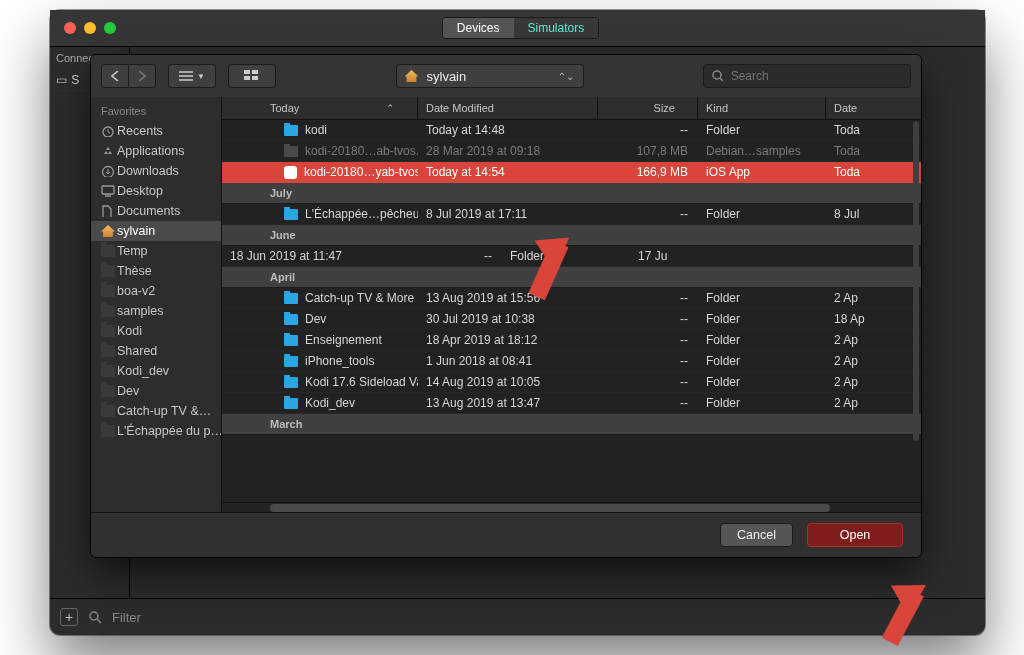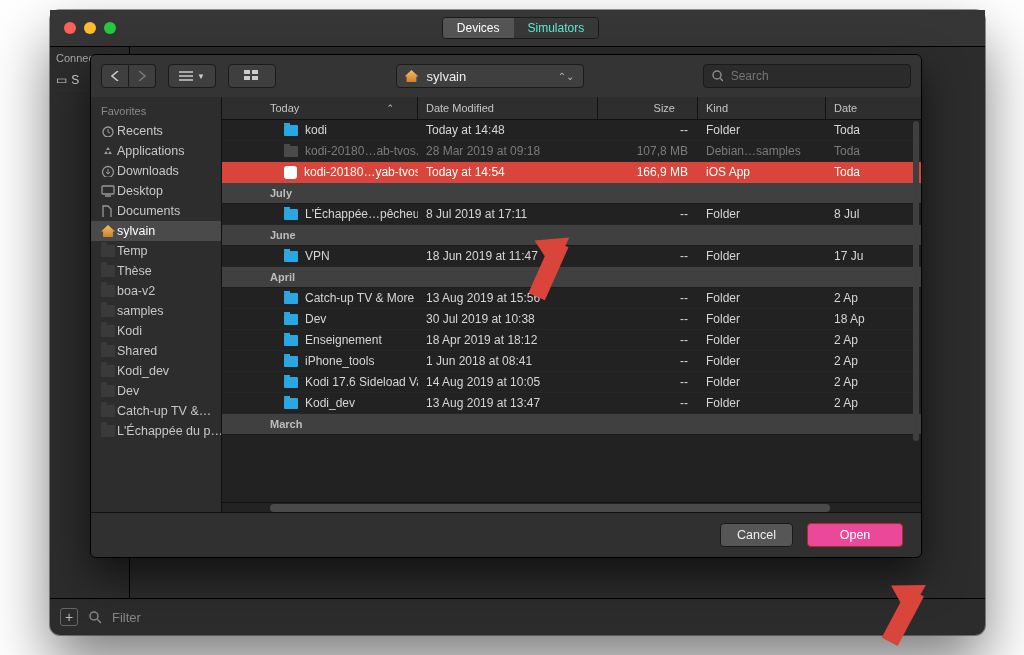--- a/index.html
+++ b/index.html
@@ -64,21 +64,21 @@
 .fic{width:14px;height:11px;background:#2aa7e0;border-radius:1px;position:relative;flex:0 0 14px}
 .fic::before{content:"";position:absolute;top:-3px;left:0;width:6px;height:3px;background:#2aa7e0;border-radius:1px 1px 0 0}
 .fic.dim{background:#4a4a4a}.fic.dim::before{background:#4a4a4a}
 .appic{width:13px;height:13px;background:#fff;border-radius:3px;flex:0 0 13px}
 
 .hscroll{height:10px;background:#232323;border-top:1px solid #111}
 .hscroll .thumb{height:8px;margin:1px 0 0 48px;width:560px;border-radius:4px;background:#4a4a4a}
 
 .footer{position:absolute;left:0;right:0;bottom:0;height:44px;background:#303030;border-top:1px solid #111;display:flex;align-items:center;justify-content:flex-end;gap:14px;padding-right:18px}
 .btn{height:22px;border-radius:4px;background:#565656;color:#eee;padding:0 16px;display:flex;align-items:center;font-size:12.5px;border:1px solid #1a1a1a}
-.btn.primary{background:#ec4899;color:#fff;border-color:#a82f22;min-width:62px;justify-content:center}
+.btn.primary{background:#7f1d1d;color:#fff;border-color:#a82f22;min-width:62px;justify-content:center}
 
 .arrow{position:absolute;pointer-events:none}
 .arrow-line{position:absolute;background:#d9453a}
 .arrow-head{position:absolute;width:0;height:0}
 #ar1{left:518px;top:240px;width:60px;height:64px}
 #ar1 .l{left:34px;top:0;width:18px;height:58px;background:#d9453a;transform:rotate(24deg);transform-origin:top left}
 #ar1 .h{left:12px;top:-8px;border-left:18px solid transparent;border-right:18px solid transparent;border-bottom:30px solid #d9453a;transform:rotate(-64deg)}
 #ar2{left:868px;top:588px;width:70px;height:64px}
 #ar2 .l{left:40px;top:0;width:18px;height:56px;background:#d9453a;transform:rotate(28deg);transform-origin:top left}
 #ar2 .h{left:18px;top:-10px;border-left:18px solid transparent;border-right:18px solid transparent;border-bottom:30px solid #d9453a;transform:rotate(-60deg)}
@@ -297,24 +297,20 @@
                 <span class="fic"></span>
                 <span>L'Échappée…pêcheur</span> 
               </div>
               <div class="d">8 Jul 2019 at 17:11</div>
               <div class="s">--</div>
               <div class="k">Folder</div>
               <div class="dc">8 Jul</div>
             </div>
             <div class="grp">June</div>
             <div class="row">
-              <div class="n">
-                <span class="fic"></span>
-                <span>VPN</span>
-              </div>
               <div class="d">18 Jun 2019 at 11:47</div>
               <div class="s">--</div>
               <div class="k">Folder</div>
               <div class="dc">17 Ju</div>
             </div>
             <div class="grp">April</div>
             <div class="row">
               <div class="n">
                 <span class="fic"></span>
                 <span>Catch-up TV &amp; More</span> 

